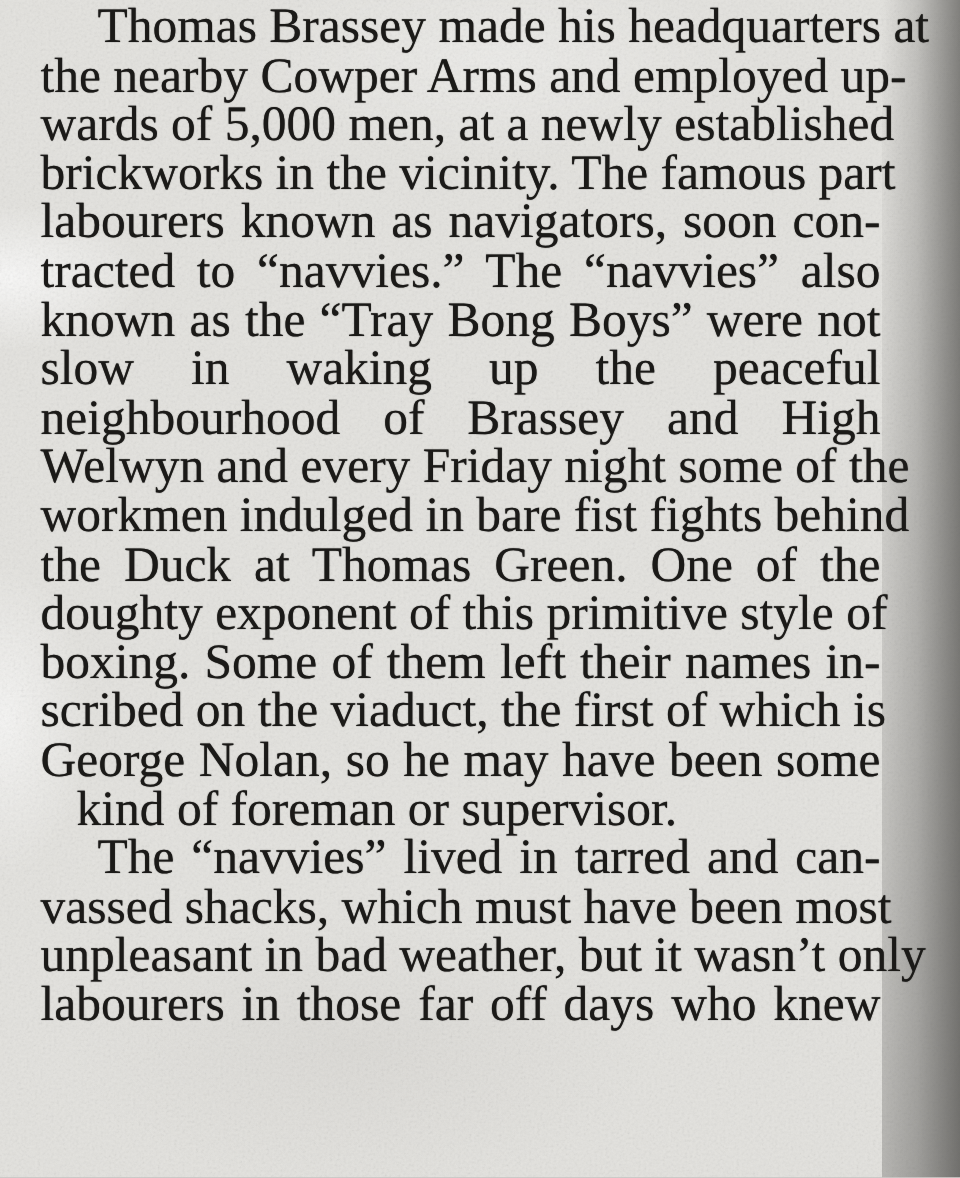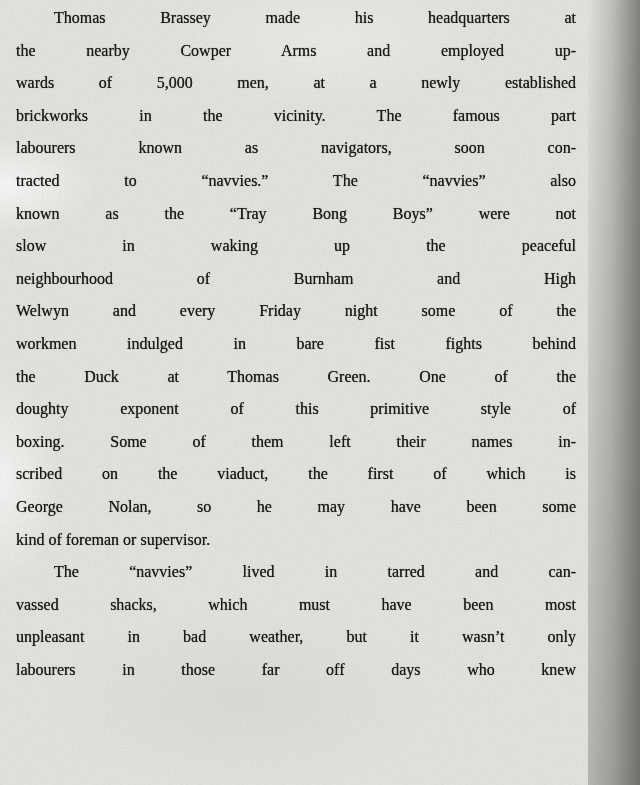--- a/index.html
+++ b/index.html
@@ -33,37 +33,37 @@
     height: 100%;
     z-index: 2;
     pointer-events: none;
     background:
       linear-gradient(to bottom, rgba(90,89,87,0) 0%, rgba(70,69,67,0.28) 100%),
       linear-gradient(to right,  rgba(120,119,116,0) 0%, rgba(120,119,116,0.30) 45%, rgba(104,103,100,0.62) 82%, rgba(92,91,88,0.72) 100%);
   }
   .text-block {
     position: absolute;
     top: 2px;
-    left: 16px;
+    left: 27px;
     width: 560px;
     z-index: 3;
     color: #1b1a18;
-    font-size: 16px;
+    font-size: 33px;
     line-height: 32.6px;
     text-shadow: 0 0 0.7px rgba(27,26,24,0.85);
   }
   .para { margin: 0; padding: 0; }
   .line {
     text-align: justify;
     text-align-last: justify;
     white-space: nowrap;
     height: 32.6px;
   }
   .line.first { text-indent: 38px; }
-  .line.last  { text-align-last: left; }
+  .line.last  { text-align-last: left; margin-left: 24px; }
 </style>
 </head>
 <body>
 
 <div class="page">
 
   <svg class="noise" width="640" height="785" aria-hidden="true">
     <filter id="grain">
       <feTurbulence type="fractalNoise" baseFrequency="0.55" numOctaves="3" seed="7" stitchTiles="stitch"></feTurbulence>
       <feColorMatrix type="saturate" values="0"></feColorMatrix>
@@ -77,21 +77,21 @@
 
     <div class="para">
       <div class="line first">Thomas Brassey made his headquarters at</div>
       <div class="line">the nearby Cowper Arms and employed up-</div>
       <div class="line">wards of 5,000 men, at a newly established</div>
       <div class="line">brickworks in the vicinity. The famous part</div>
       <div class="line">labourers known as navigators, soon con-</div>
       <div class="line">tracted to “navvies.” The “navvies” also</div>
       <div class="line">known as the “Tray Bong Boys” were not</div>
       <div class="line">slow in waking up the peaceful</div>
-      <div class="line">neighbourhood of Burnham and High</div>
+      <div class="line">neighbourhood of Brassey and High</div>
       <div class="line">Welwyn and every Friday night some of the</div>
       <div class="line">workmen indulged in bare fist fights behind</div>
       <div class="line">the Duck at Thomas Green. One of the</div>
       <div class="line">doughty exponent of this primitive style of</div>
       <div class="line">boxing. Some of them left their names in-</div>
       <div class="line">scribed on the viaduct, the first of which is</div>
       <div class="line">George Nolan, so he may have been some</div>
       <div class="line last">kind of foreman or supervisor.</div>
     </div>
 

